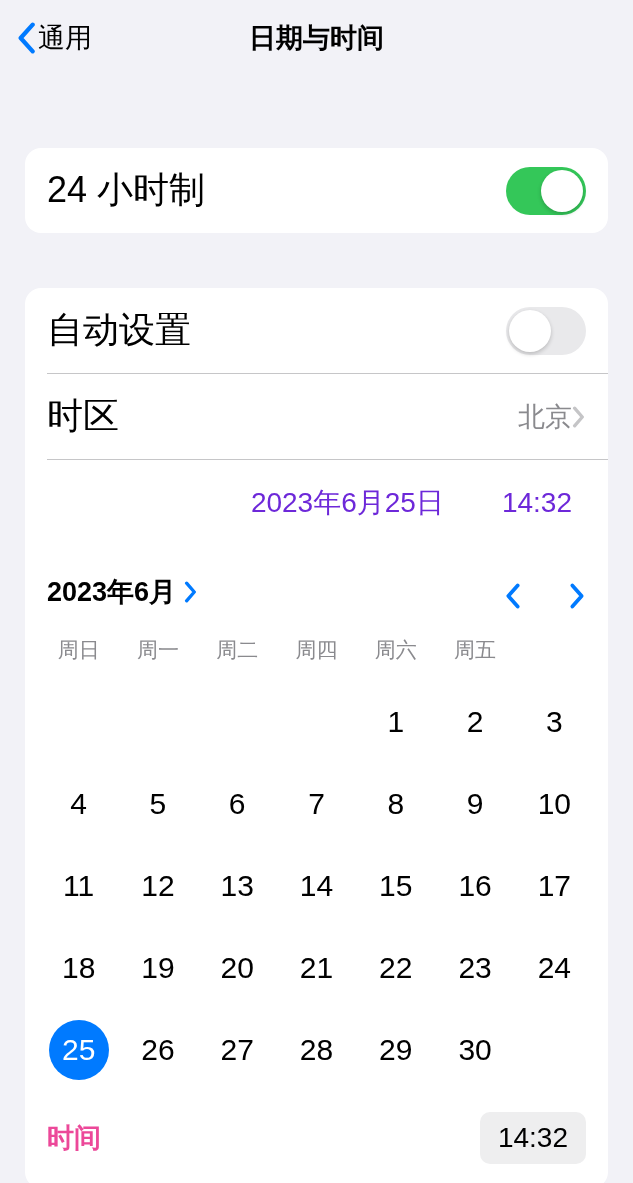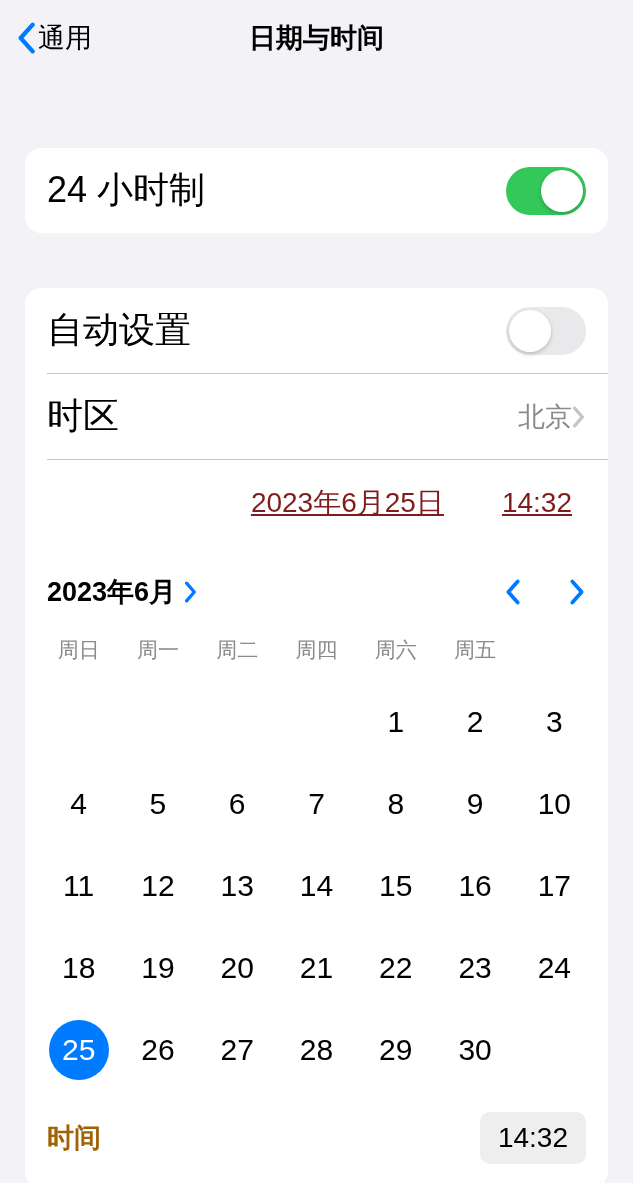--- a/index.html
+++ b/index.html
@@ -89,27 +89,26 @@
     }
     .chevron-right svg { display: block; }
     .datetime-summary {
       display: flex;
       justify-content: flex-end;
       align-items: center;
       padding: 24px 36px 24px 22px;
       gap: 58px;
     }
     .date-text, .time-text {
-      color: #7f1d1d;
+      color: #6d28d9;
       font-size: 28px;
-      text-decoration: underline;
     }
     .month-nav {
       display: flex;
-      align-items: center;
+      align-items: flex-end;
       justify-content: space-between;
       padding: 28px 22px 20px 22px;
     }
     .month-year-btn {
       display: flex;
       align-items: center;
       gap: 8px;
       font-size: 27px;
       font-weight: 600;
       color: #000;
@@ -163,21 +162,21 @@
     .time-row {
       display: flex;
       align-items: center;
       justify-content: space-between;
       padding: 22px 22px 24px 22px;
       margin-top: 10px;
     }
     .time-row-label {
       font-size: 27px;
       font-weight: 600;
-      color: #a16207;
+      color: #ec4899;
     }
     .time-pill {
       background: #eeeeef;
       border-radius: 10px;
       padding: 10px 18px;
       font-size: 28px;
       color: #000;
     }
     .footer-note {
       padding: 14px 40px 0 40px;

